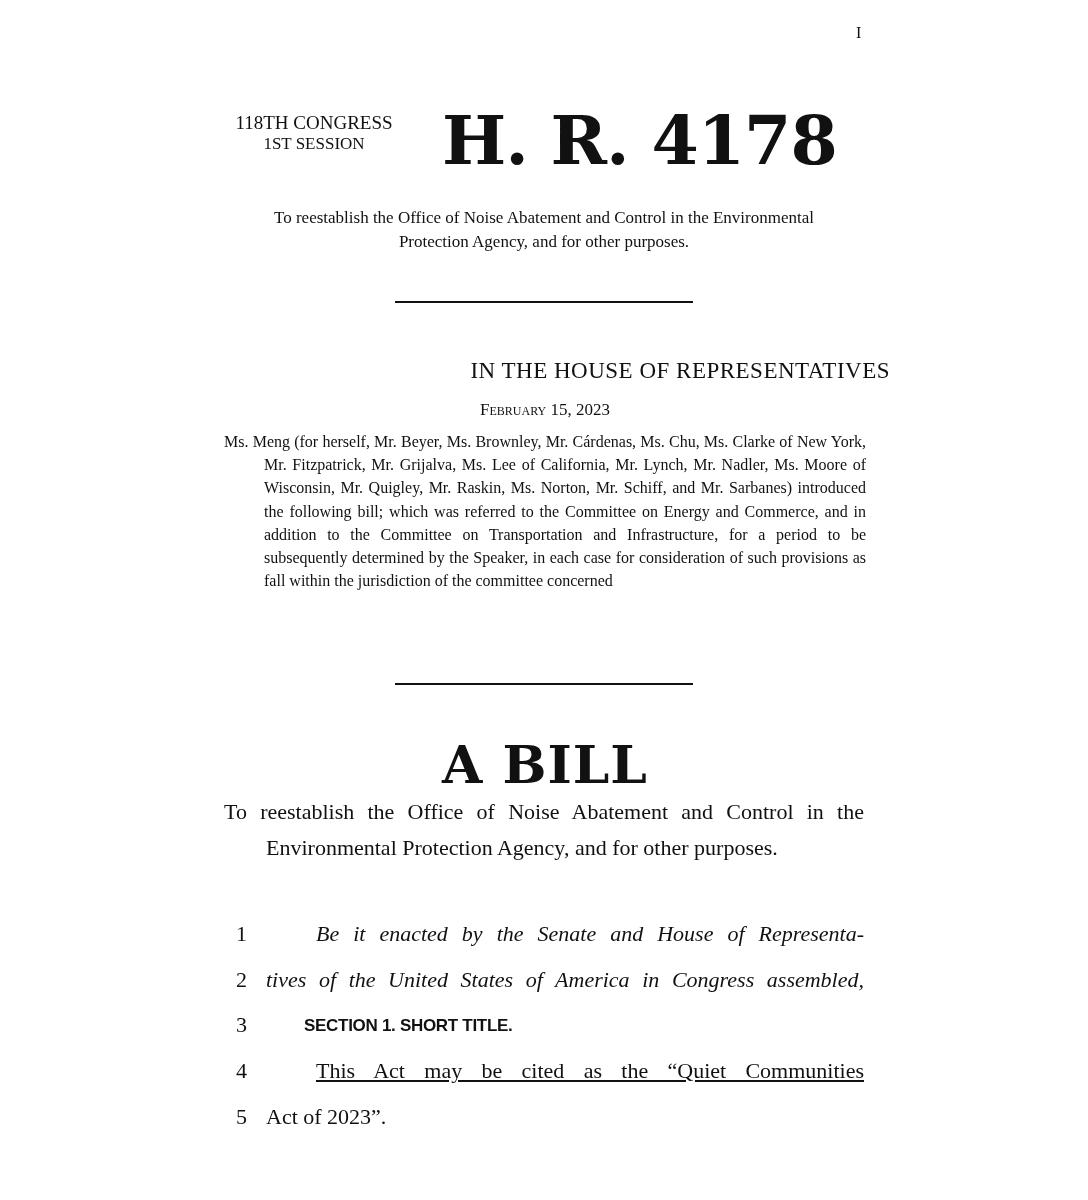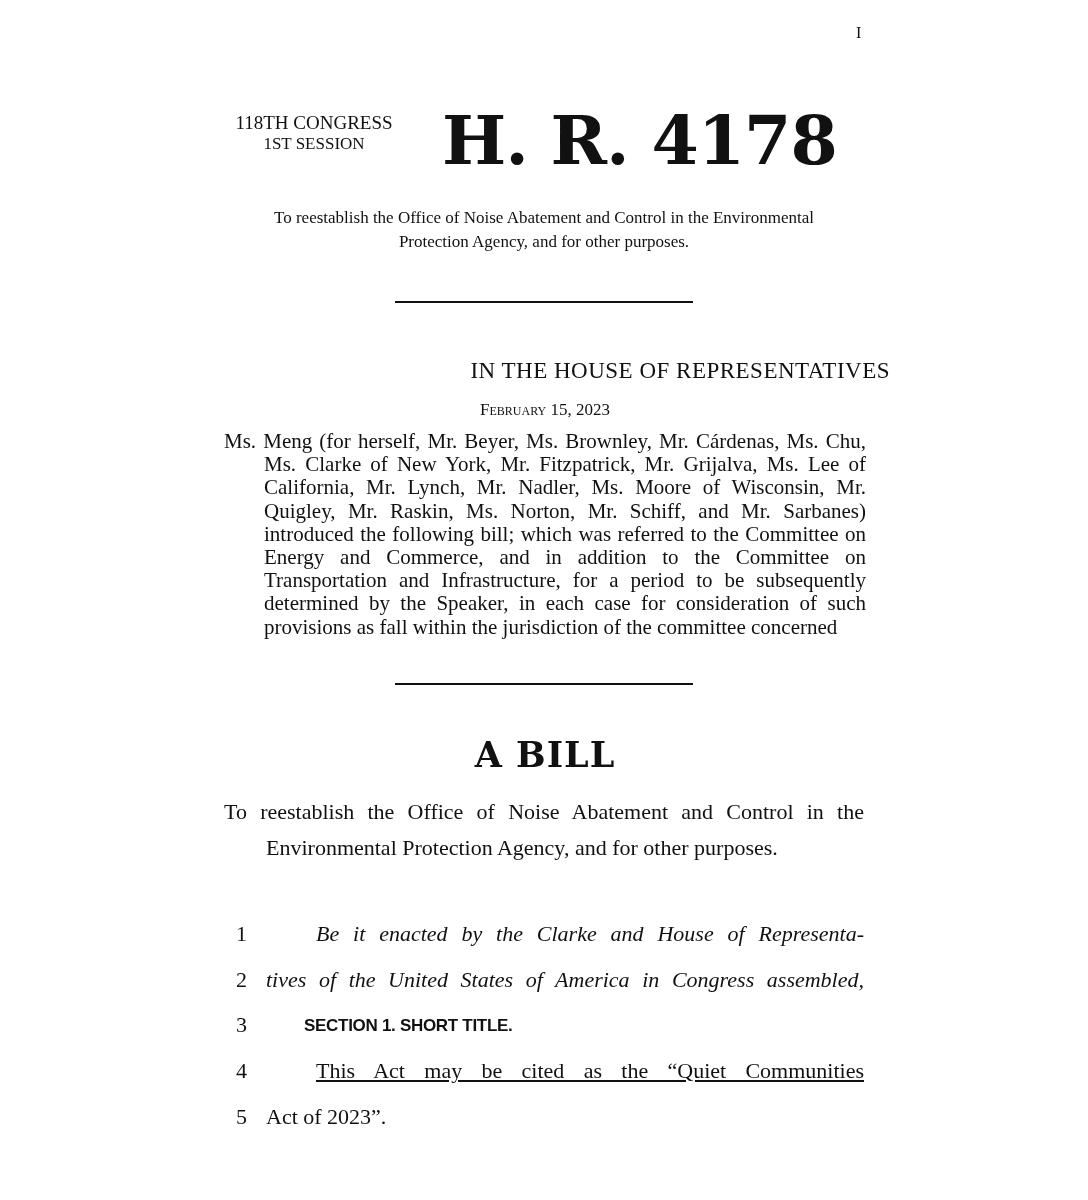--- a/index.html
+++ b/index.html
@@ -17,24 +17,24 @@
 
   #purpose-top { left: 270px; top: 206px; width: 548px; text-align: center; font-size: 17px; line-height: 24px; }
 
   .rule { position: absolute; left: 395px; width: 298px; height: 2px; background: #111; }
   #rule1 { top: 301px; }
   #rule2 { top: 683px; }
 
   #house { left: 200px; top: 358px; width: 690px; text-align: right; font-size: 23px; letter-spacing: 0.5px; }
   #date { left: 200px; top: 400px; width: 690px; text-align: center; font-size: 17px; }
 
-  #sponsors { left: 224px; top: 430px; width: 642px; font-size: 21px; line-height: 23.2px;
+  #sponsors { left: 224px; top: 430px; width: 642px; font-size: 16px; line-height: 23.2px;
               text-align: justify; padding-left: 40px; text-indent: -40px; box-sizing: border-box; }
 
-  #a-bill { left: 200px; top: 734px; width: 690px; text-align: center; font-size: 35px; font-weight: bold; letter-spacing: 1px; }
+  #a-bill { left: 200px; top: 734px; width: 690px; text-align: center; font-size: 52px; font-weight: bold; letter-spacing: 1px; }
 
   #purpose-main { left: 224px; top: 794px; width: 640px; font-size: 22px; line-height: 36px;
                   text-align: justify; padding-left: 42px; text-indent: -42px; box-sizing: border-box; }
 
   .ln { position: absolute; left: 236px; font-size: 22px; }
   .txt { position: absolute; left: 266px; width: 598px; font-size: 22px; }
   .just { text-align: justify; text-align-last: justify; }
   .it { font-style: italic; }
   #sec-head { font-family: "Liberation Sans", "DejaVu Sans", sans-serif; font-weight: bold; font-size: 17px; letter-spacing: -0.3px; margin-left: 38px; }
 </style>
@@ -59,21 +59,21 @@
 <div id="sponsors" class="abs serif">Ms. Meng (for herself, Mr. Beyer, Ms. Brownley, Mr. Cárdenas, Ms. Chu, Ms. Clarke of New York, Mr. Fitzpatrick, Mr. Grijalva, Ms. Lee of California, Mr. Lynch, Mr. Nadler, Ms. Moore of Wisconsin, Mr. Quigley, Mr. Raskin, Ms. Norton, Mr. Schiff, and Mr. Sarbanes) introduced the following bill; which was referred to the Committee on Energy and Commerce, and in addition to the Committee on Transportation and Infrastructure, for a period to be subsequently determined by the Speaker, in each case for consideration of such provisions as fall within the jurisdiction of the committee concerned</div>
 
 <div id="rule2" class="rule"></div>
 
 <div id="a-bill" class="abs">A BILL</div>
 
 <div id="purpose-main" class="abs serif">To reestablish the Office of Noise Abatement and Control in the Environmental Protection Agency, and for other purposes.</div>
 
 <div>
   <div class="ln serif" style="top:921px">1</div>
-  <div class="txt serif it just" style="top:921px; padding-left:50px; box-sizing:border-box;">Be it enacted by the Clarke and House of Representa-</div>
+  <div class="txt serif it just" style="top:921px; padding-left:50px; box-sizing:border-box;">Be it enacted by the Senate and House of Representa-</div>
 
   <div class="ln serif" style="top:967px">2</div>
   <div class="txt serif it just" style="top:967px">tives of the United States of America in Congress assembled,</div>
 
   <div class="ln serif" style="top:1012px">3</div>
   <div class="txt" id="sec-head" style="top:1016px">SECTION 1. SHORT TITLE.</div>
 
   <div class="ln serif" style="top:1058px">4</div>
   <div class="txt serif just" style="top:1058px; padding-left:50px; box-sizing:border-box;text-decoration:underline;">This Act may be cited as the “Quiet Communities</div>
 

